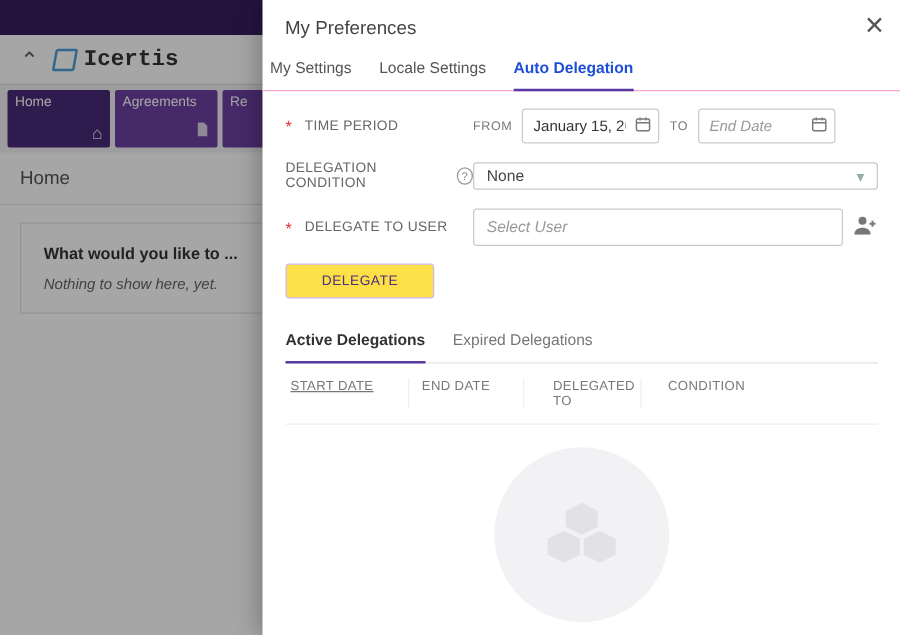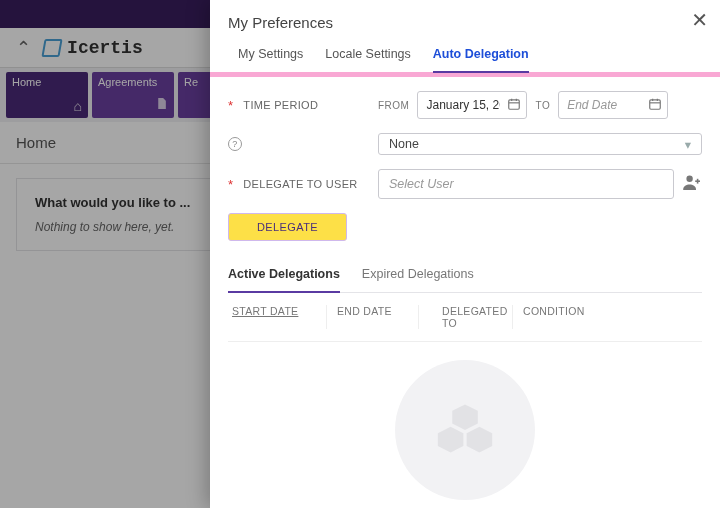--- a/index.html
+++ b/index.html
@@ -28,21 +28,21 @@
   .card-title { font-weight: 700; font-size: 13px; color: #333; margin-bottom: 10px; }
   .card-empty { font-style: italic; font-size: 12px; color: #666; }
 
   
   .scrim { position: absolute; inset: 0; background: rgba(0,0,0,.35); }
 
   
   .panel { position: absolute; top: 0; right: 0; bottom: 0; width: 510px; background: #fff; box-shadow: -4px 0 18px rgba(0,0,0,.25); display: flex; flex-direction: column; }
   .panel-close { position: absolute; top: 8px; right: 12px; font-size: 20px; color: #555; cursor: pointer; }
   .panel-title { font-size: 15px; color: #444; padding: 14px 18px 8px; }
-  .panel-tabs { display: flex; gap: 22px; padding: 0 28px; border-bottom: 5px solid #f9a8d4; font-size: 12.5px; }
+  .panel-tabs { display: flex; gap: 22px; padding: 0 6px; border-bottom: 1px solid #f9a8d4; font-size: 12.5px; }
   .ptab { padding: 8px 0 10px; color: #555; cursor: pointer; }
   .ptab.active { color: #1d4ed8; border-bottom: 2px solid #5a3aa2; font-weight: 700; margin-bottom: -1px; }
 
   .panel-body { padding: 14px 18px; flex: 1; overflow: auto; }
   .frow { display: flex; align-items: center; margin-bottom: 14px; font-size: 11px; color: #666; }
   .flabel { width: 150px; text-transform: uppercase; letter-spacing: .3px; display: flex; align-items: center; gap: 6px; }
   .req { color: #d33; font-size: 13px; margin-right: 4px; }
   .helpc { display: inline-flex; width: 14px; height: 14px; border: 1px solid #999; border-radius: 50%; align-items: center; justify-content: center; font-size: 9px; color: #888; }
 
   .fcontrols { flex: 1; display: flex; align-items: center; gap: 8px; }
@@ -61,21 +61,21 @@
   .delegate-btn { background: #fde047; border: 1px solid #cfb8ec; color: #4a2f7b; font-size: 11px; letter-spacing: .4px; padding: 7px 28px; border-radius: 3px; cursor: pointer; }
 
   .subtabs { display: flex; gap: 22px; border-bottom: 1px solid #e4e4e8; margin-top: 18px; font-size: 12.5px; }
   .stab { padding: 8px 0 10px; color: #777; cursor: pointer; }
   .stab.active { color: #333; font-weight: 600; border-bottom: 2px solid #5a3aa2; margin-bottom: -1px; }
 
   .thead { display: flex; font-size: 10.5px; color: #777; letter-spacing: .3px; padding: 12px 4px; border-bottom: 1px solid #eee; }
   .th { text-transform: uppercase; }
   .th1 { width: 94px; text-decoration: underline; } .th2 { width: 92px; border-left: 1px solid #eee; padding-left: 10px; }
   .th3 { width: 94px; border-left: 1px solid #eee; padding-left: 23px; }
-  .th4 { flex: 1; border-left: 1px solid #eee; padding-left: 10px; }
+  .th4 { flex: 1; border-left: 1px solid #eee; padding-left: 21px; }
 
   .empty { display: flex; flex-direction: column; align-items: center; padding: 18px 0 8px; }
   .blob { width: 140px; height: 140px; background: #f2f2f4; border-radius: 50%; display: flex; align-items: center; justify-content: center; }
   .blob svg { opacity: .55; }
   svg.cal-svg { width:14px; height:14px; fill:#777; }
 </style>
 </head>
 <body>
 
 <div class="app-bg">
@@ -164,20 +164,21 @@
                 <line x1="8" y1="3" x2="8" y2="7" stroke="#777" stroke-width="2"></line>
                 <line x1="16" y1="3" x2="16" y2="7" stroke="#777" stroke-width="2"></line>
               </svg>
           </span>
         </span>
       </div>
     </div>
 
     <div class="frow">
       <div class="flabel">
+        <span>DELEGATION CONDITION</span>
         <span class="helpc">?</span>
       </div>
       <div class="fcontrols">
         <div class="select">
           <span>None</span>
           <span class="chev">▾</span>
         </div>
       </div>
     </div>
 

